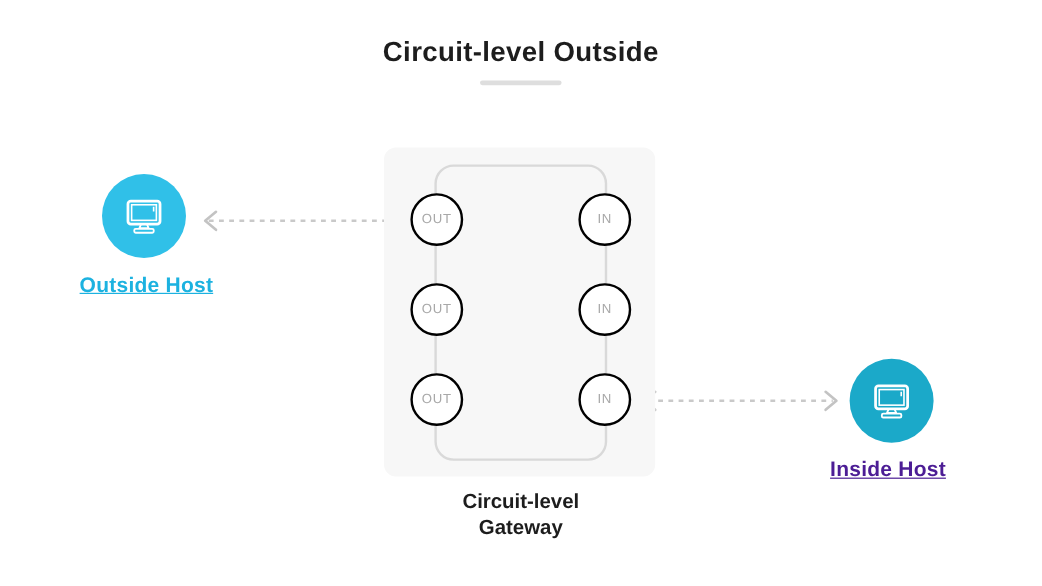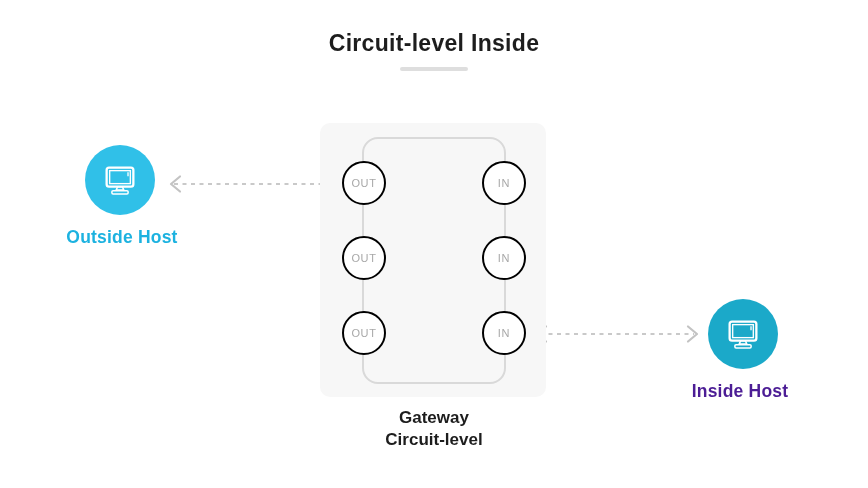--- a/index.html
+++ b/index.html
@@ -39,33 +39,33 @@
   }
   
   .host-circle{
     position:absolute;width:70px;height:70px;border-radius:50%;
     display:flex;align-items:center;justify-content:center;
   }
   .host-circle.outside{left:85px;top:145px;background:#30c0e8;}
   .host-circle.inside{left:708px;top:299px;background:#1ba9c9;}
   .host-label{
     position:absolute;width:170px;text-align:center;
-    font-size:17.5px;font-weight:800;letter-spacing:.2px;
+    font-size:17.5px;font-weight:800;letter-spacing:.2px;text-decoration:underline;
   }
   .host-label.outside{left:37px;top:227px;color:#1cb2e0;}
   .host-label.inside{left:655px;top:381px;color:#4c1d95;}
   
   .connectors{position:absolute;left:0;top:0;width:868px;height:488px;pointer-events:none;}
 </style>
 </head>
 <body>
 
 <div class="canvas">
 
-  <div class="title">Circuit-level Inside</div>
+  <div class="title">Circuit-level Outside</div>
   <div class="title-underline"></div>
 
   <svg class="connectors" viewBox="0 0 868 488">
 
     <line x1="174" y1="184" x2="332" y2="184" stroke="#c9c9c9" stroke-width="2" stroke-dasharray="4 4.5"></line>
     <polyline points="180,176.5 171,184 180,191.5" fill="none" stroke="#c3c3c3" stroke-width="2.2" stroke-linecap="round" stroke-linejoin="round"></polyline>
     <polyline points="326,176.5 335,184 326,191.5" fill="none" stroke="#c3c3c3" stroke-width="2.2" stroke-linecap="round" stroke-linejoin="round"></polyline>
 
     <path d="M 388 183 H 436 V 333 H 480" fill="none" stroke="#d5d5d5" stroke-width="1.7" stroke-dasharray="4.5 4.5"></path>
 
@@ -90,22 +90,22 @@
       <span>IN</span>
     </div>
   <div class="port in2">
       <span>IN</span>
     </div>
   <div class="port in3">
       <span>IN</span>
     </div>
 
   <div class="caption">
+    <div>Circuit-level</div>
     <div>Gateway</div>
-    <div>Circuit-level</div>
   </div>
 
   <div class="host-circle outside">
     <svg width="42" height="42" viewBox="0 0 44 44" fill="none" stroke="#ffffff">
       <rect x="8" y="9" width="28" height="20" rx="2.5" stroke-width="2.4"></rect>
       <rect x="11.2" y="12.2" width="21.6" height="13.6" stroke-width="1.4"></rect>
       <line x1="30.4" y1="14" x2="30.4" y2="18" stroke-width="1.4"></line>
       <path d="M19.5 29 L24.5 29 L26 32.6 L18 32.6 Z" stroke-width="1.6" stroke-linejoin="round"></path>
       <rect x="13.5" y="33.2" width="17" height="3.4" rx="1.2" stroke-width="1.6"></rect>
     </svg>

